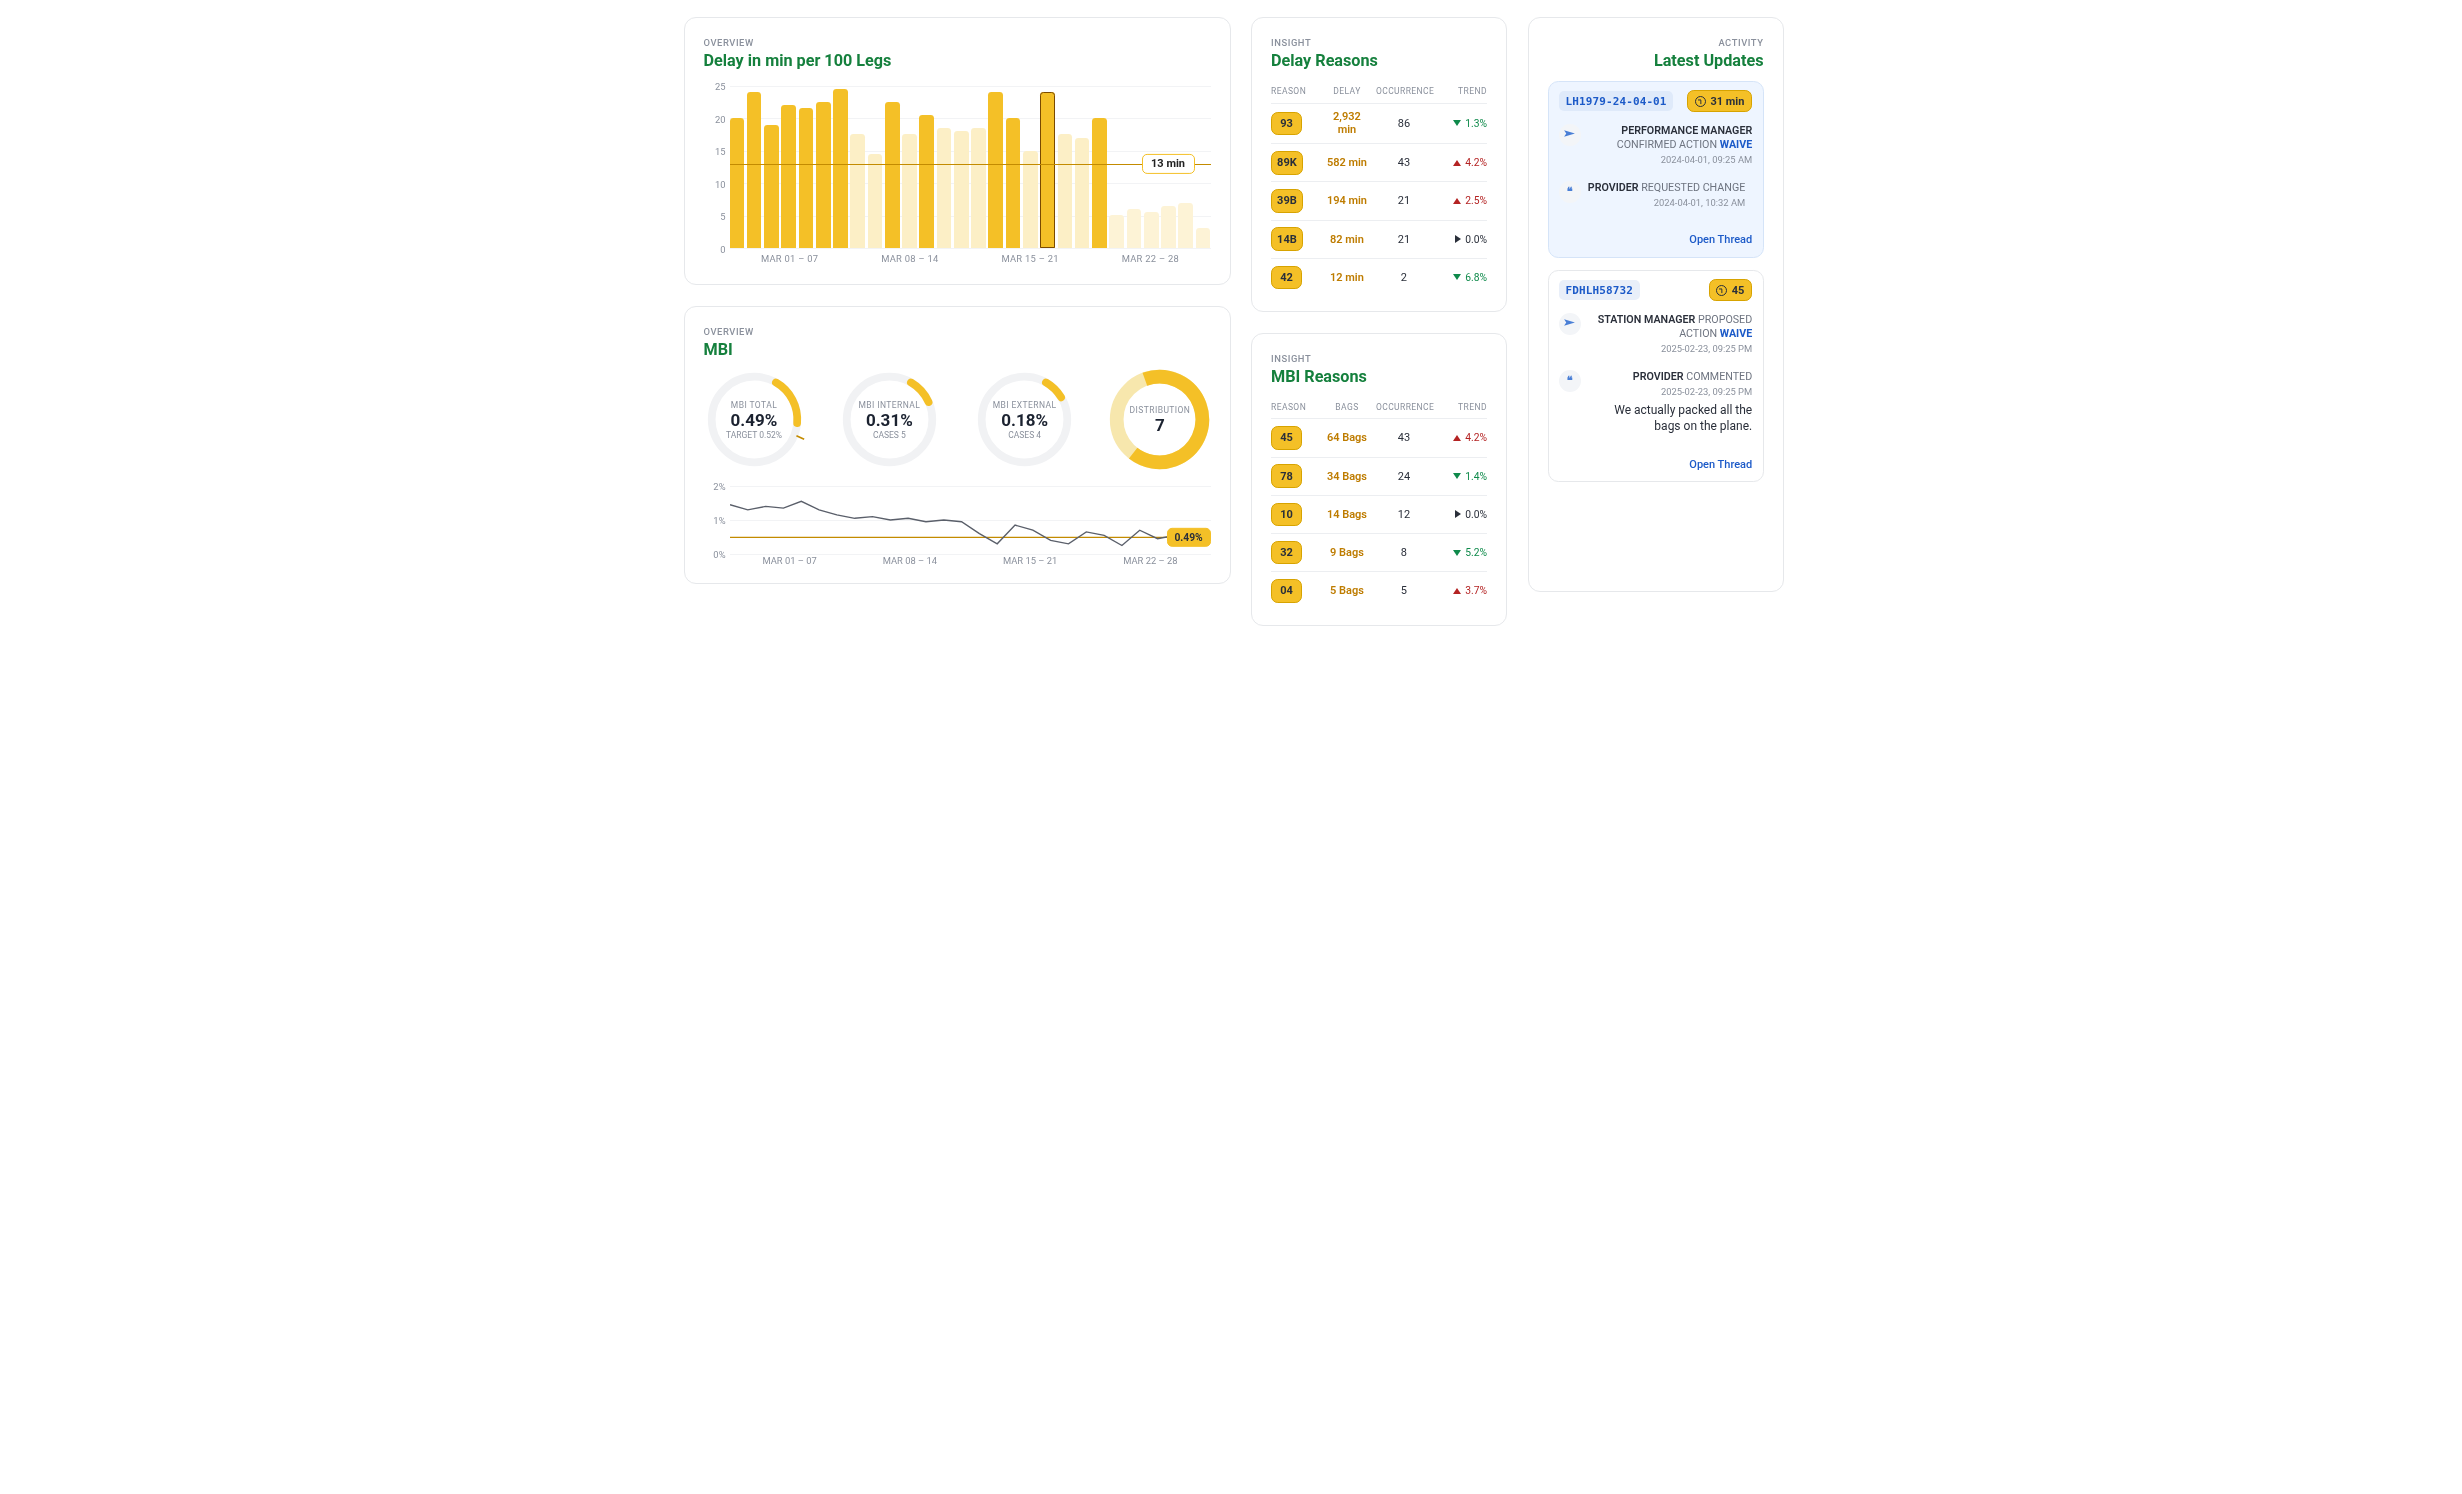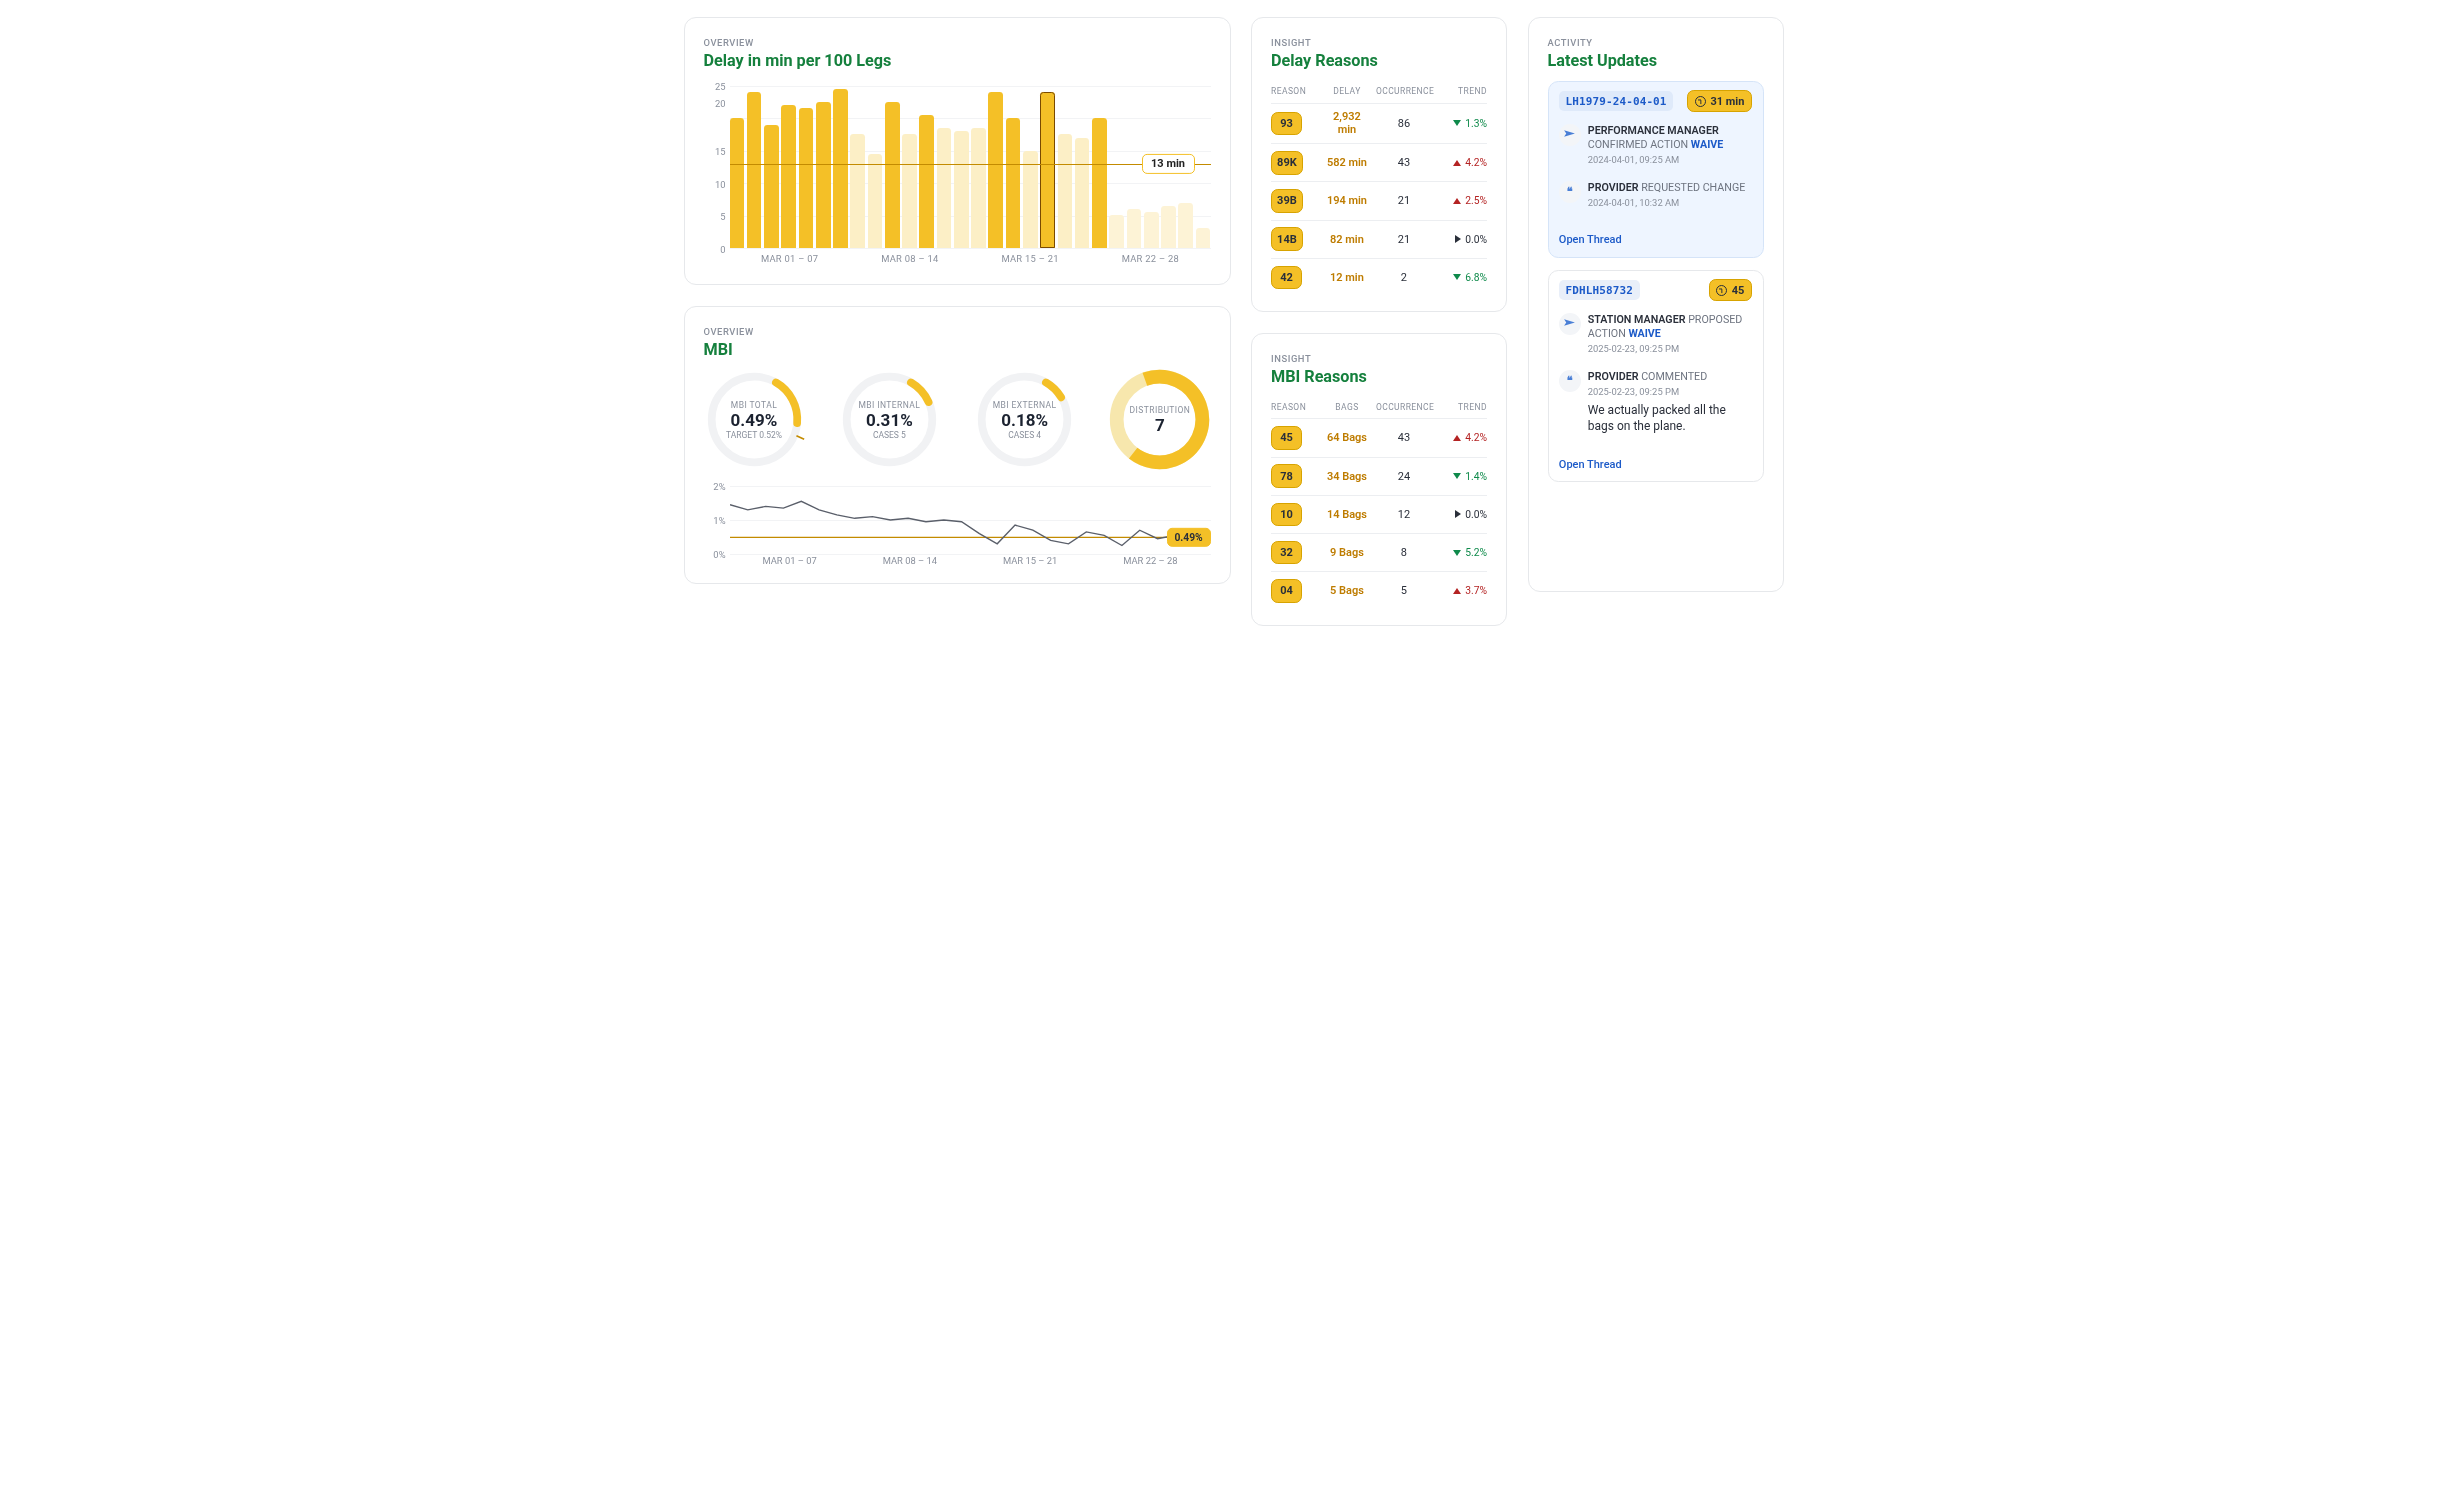--- a/index.html
+++ b/index.html
@@ -184,21 +184,21 @@
     font-size:10.3px;
   }
   .tri{width:0;height:0;display:inline-block;}
   .tri.up{border-left:4.3px solid transparent;border-right:4.3px solid transparent;border-bottom:6px solid var(--red);}
   .tri.down{border-left:4.3px solid transparent;border-right:4.3px solid transparent;border-top:6px solid var(--green);}
   .tri.neutral{border-top:4.3px solid transparent;border-bottom:4.3px solid transparent;border-left:6px solid #2a2f3a;}
   .trend.red{color:var(--red);}
   .trend.green{color:var(--green);}
   .trend.neutral{color:#2a2f3a;}
   
-  .activity-card{padding-bottom:0;overflow:hidden;}
+  .activity-card{padding-bottom:0;overflow:hidden;text-align:right;}
   .update{
     border:0.9px solid var(--card-border);
     border-radius:10.3px;
     margin-bottom:12px;
   }
   .update.highlight{
     background:var(--blue-bg);
     border-color:#d5e4f8;
   }
   .update-head{
@@ -316,21 +316,21 @@
         <div class="delay-xlabels" id="delay-xlabels">
               <span>MAR 01 – 07</span>
               <span>MAR 08 – 14</span>
               <span>MAR 15 – 21</span>
               <span>MAR 22 – 28</span>
             </div>
       <div class="delay-ylabel" style="top: 168px;">0</div>
             <div class="delay-ylabel" style="top: 135px;">5</div>
             <div class="delay-ylabel" style="top: 103px;">10</div>
             <div class="delay-ylabel" style="top: 70px;">15</div>
-            <div class="delay-ylabel" style="top: 22px;">20</div>
+            <div class="delay-ylabel" style="top: 38px;">20</div>
             <div class="delay-ylabel" style="top: 5.1px;">25</div>
           </div>
     </div>
 
     <div class="card">
       <div class="eyebrow">OVERVIEW</div>
       <h3 class="card-title">MBI</h3>
       <div class="mbi-donuts" id="mbi-donuts">
             <div class="donut-wrap">
               <svg width="101" height="101" viewBox="0 0 118 118">

